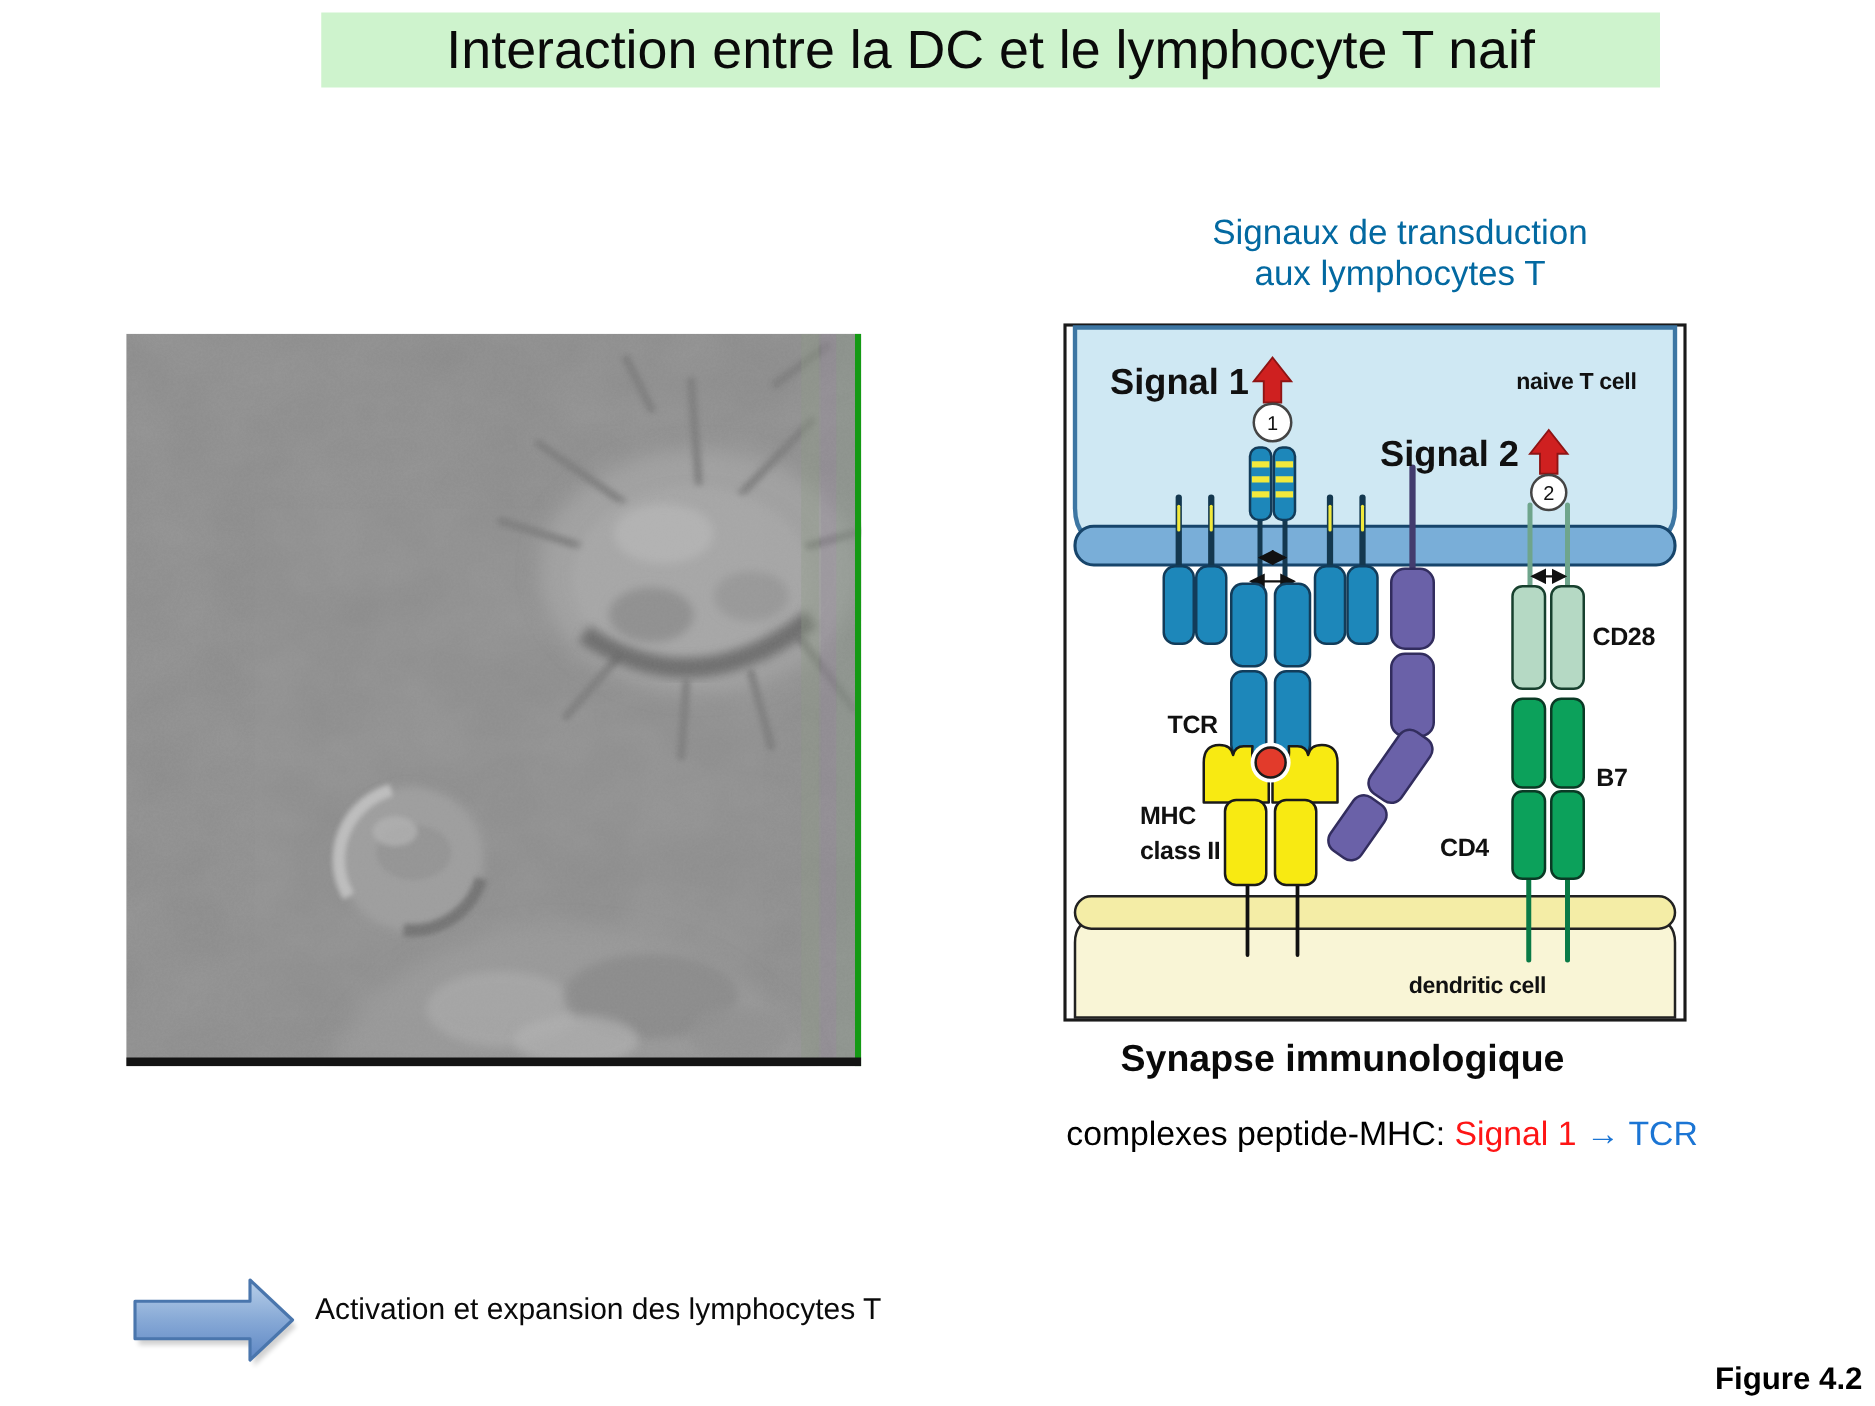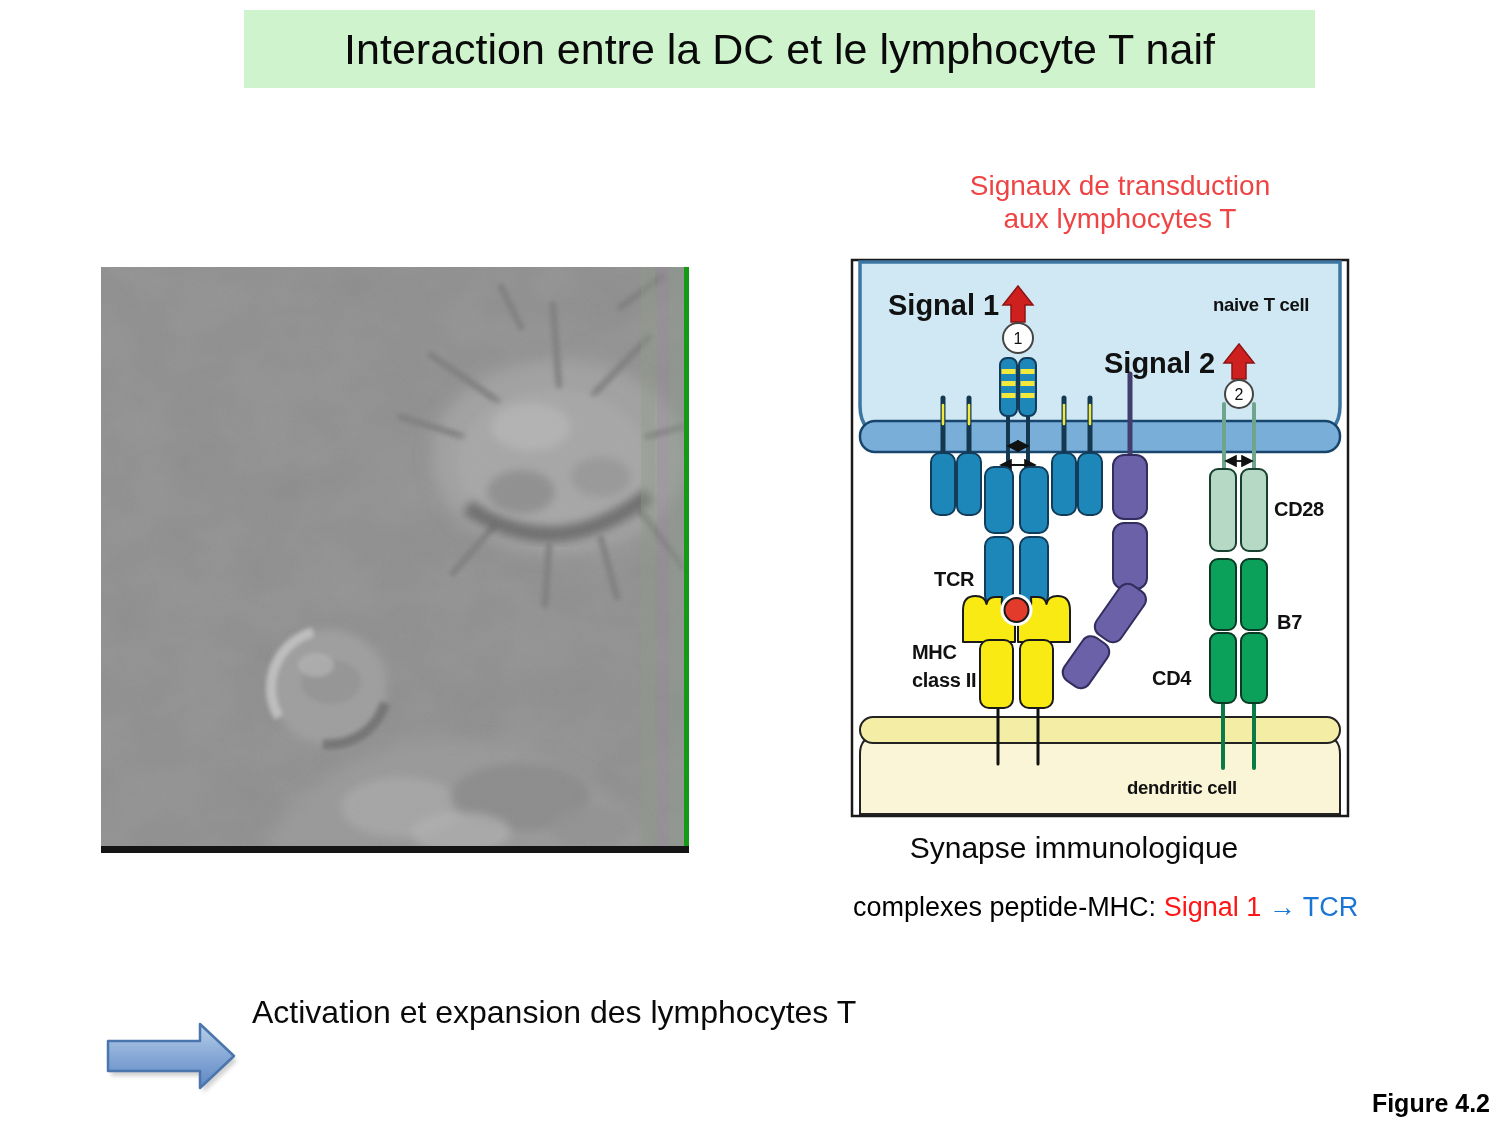--- a/index.html
+++ b/index.html
@@ -1,39 +1,39 @@
 <!DOCTYPE html>
 <html><head>
 <meta charset="utf-8">
 <style>
   html,body{margin:0;padding:0;background:#fff;}
   .page{position:relative;width:1500px;height:1125px;background:#ffffff;overflow:hidden;
         font-family:"Liberation Sans",sans-serif;color:#000;}
   .abs{position:absolute;}
 
-  .title-banner{left:244px;top:10px;width:1071px;height:78px;background:#cef3cd;
+  .title-banner{left:257px;top:10px;width:1071px;height:60px;background:#cef3cd;
     display:flex;align-items:center;justify-content:center;font-size:43px;color:#0a0a0a;}
 
-  .red-caption{left:860px;top:169px;width:520px;text-align:center;color:#ef4444;
+  .red-caption{left:860px;top:169px;width:520px;text-align:center;color:#0369a1;
     font-size:28px;line-height:33px;}
 
   .micro-wrap{left:101px;top:267px;width:588px;height:586px;}
 
   .diagram-wrap{left:850px;top:258px;width:500px;height:560px;}
   svg text{font-family:"Liberation Sans",sans-serif;fill:#111;}
 
-  .synapse-caption{left:824px;top:831px;width:500px;text-align:center;font-size:30px;color:#0a0a0a;}
+  .synapse-caption{left:824px;top:831px;width:500px;text-align:center;font-size:30px;color:#0a0a0a;font-weight:bold;}
 
   .legend{left:853px;top:891px;font-size:27px;font-weight:normal;line-height:33px;white-space:nowrap;}
   .c-red{color:#fe1515;}
   .c-blue{color:#1b75d4;}
   .c-green{color:#00a651;}
 
   .block-arrow-wrap{left:100px;top:1015px;width:145px;height:85px;}
-  .activation-text{left:252px;top:994px;font-size:32px;color:#0a0a0a;}
+  .activation-text{left:252px;top:1034px;font-size:24px;color:#0a0a0a;}
 
   .figure-label{left:1300px;top:1089px;width:190px;text-align:right;font-size:25px;font-weight:bold;}
 </style>
 </head>
 <body>
 
 <div class="page">
 
   <div class="abs title-banner">
     <span>Interaction entre la DC et le lymphocyte T naif</span>

